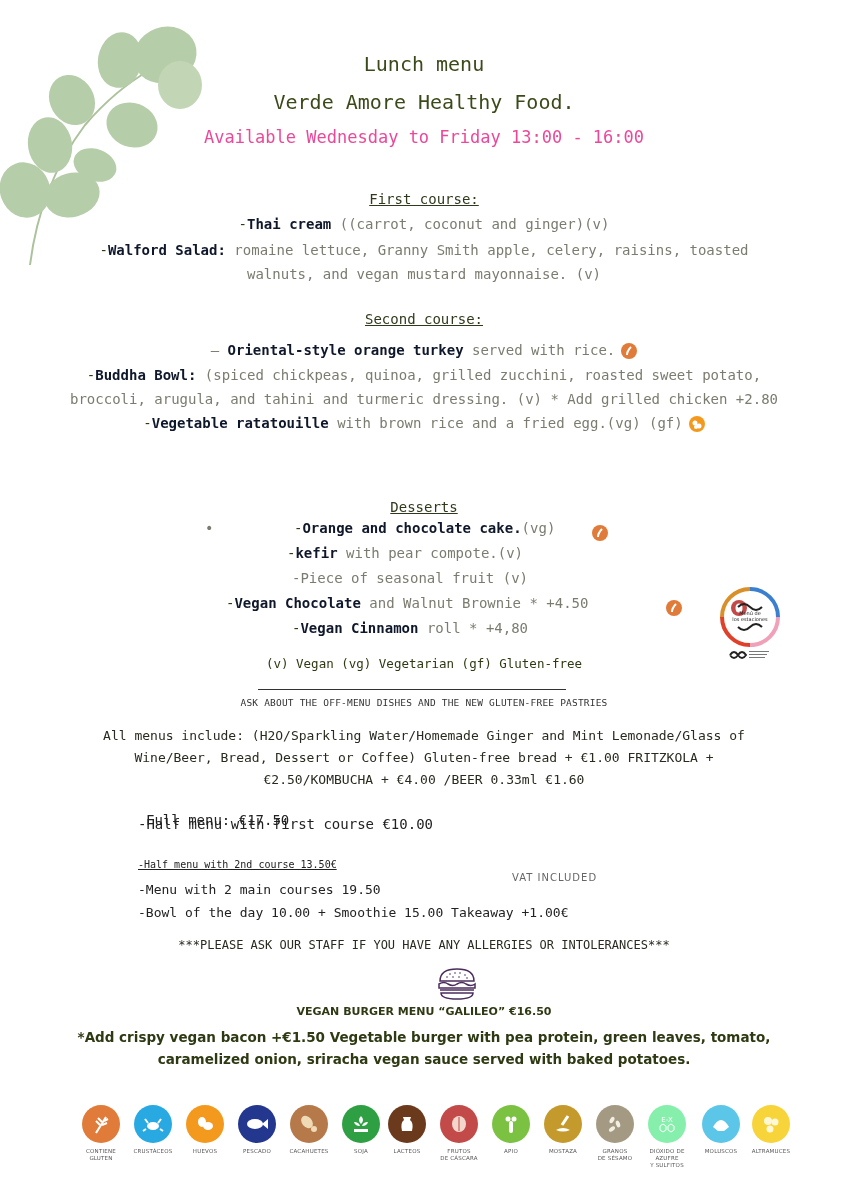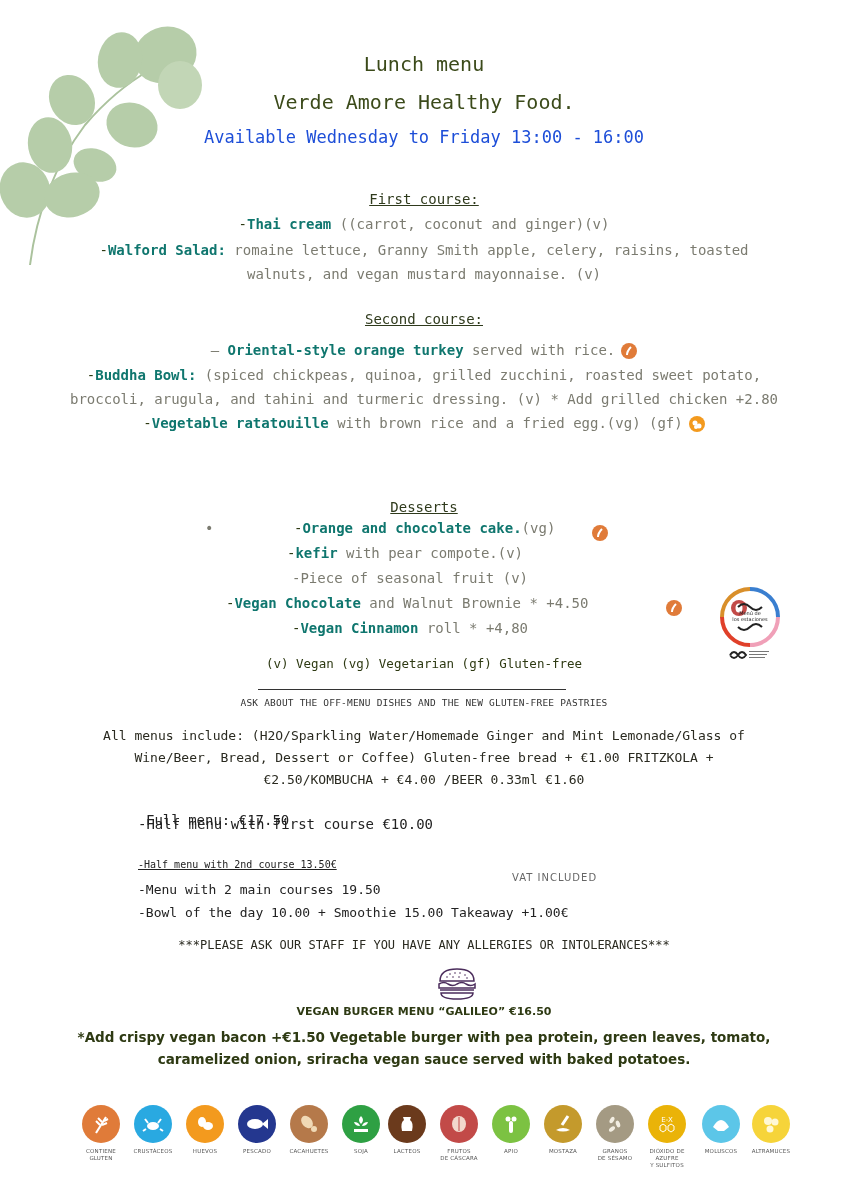--- a/index.html
+++ b/index.html
@@ -1,24 +1,24 @@
 <!DOCTYPE html>
 <html><head>
 <meta charset="utf-8">
 <style>
   html, body { margin: 0; padding: 0; background: #ffffff; }
   body { width: 848px; height: 1200px; position: relative; overflow: hidden;
          font-family: "DejaVu Sans Mono", "Liberation Mono", monospace; color: #2f3a1c; }
   .abs { position: absolute; }
   .center { left: 0; width: 848px; text-align: center; }
   .title { color: #3b4a1a; font-size: 20px; }
-  .subtitle { color: #1d4ed8; font-size: 17px; }
+  .subtitle { color: #ec4899; font-size: 17px; }
   .heading { font-size: 14px; text-decoration: underline; color: #2f3a1c; }
   .line { font-size: 14px; color: #7b7b70; white-space: nowrap; }
-  .line b { color: #0f766e; font-weight: bold; }
+  .line b { color: #0f172a; font-weight: bold; }
   .dark { color: #2e3a13; }
   .small { font-size: 10px; color: #333; letter-spacing: 0.2px; }
   .price { font-size: 14px; color: #222; white-space: nowrap; }
   .sans { font-family: "DejaVu Sans", "Liberation Sans", sans-serif; }
   .badge { display: inline-block; width: 16px; height: 16px; border-radius: 50%;
            vertical-align: middle; margin-left: 6px; position: relative; }
   .badge svg { position: absolute; left: 0; top: 0; }
   .allergen { position: absolute; top: 1105px; width: 52px; text-align: center; }
   .allergen .circ { width: 38px; height: 38px; border-radius: 50%; margin: 0 auto;
                     display: flex; align-items: center; justify-content: center; }
@@ -269,21 +269,21 @@
         <svg width="22" height="22">
           <ellipse cx="8" cy="7" rx="2" ry="3.5" transform="rotate(30 8 7)" fill="#f3eee2"></ellipse>
           <ellipse cx="14" cy="11" rx="2" ry="3.5" transform="rotate(-20 14 11)" fill="#f3eee2"></ellipse>
           <ellipse cx="8" cy="16" rx="2" ry="3.5" transform="rotate(50 8 16)" fill="#f3eee2"></ellipse>
         </svg>
       </div>
     <div class="lbl" style="white-space:pre-line;">GRANOS
 DE SÉSAMO</div>
   </div>
   <div class="allergen" style="left:641px;">
-    <div class="circ" style="background:#eab308;">
+    <div class="circ" style="background:#86efac;">
         <svg width="24" height="22">
           <text x="12" y="9" font-size="7" text-anchor="middle" fill="#fff" font-family="DejaVu Sans, sans-serif">E-X</text>
           <polygon points="5,13 8,11 11,13 11,17 8,19 5,17" fill="none" stroke="#fff"></polygon>
           <polygon points="13,13 16,11 19,13 19,17 16,19 13,17" fill="none" stroke="#fff"></polygon>
         </svg>
       </div>
     <div class="lbl" style="white-space:pre-line;">DIÓXIDO DE AZUFRE
 Y SULFITOS</div>
   </div>
   <div class="allergen" style="left:695px;">

